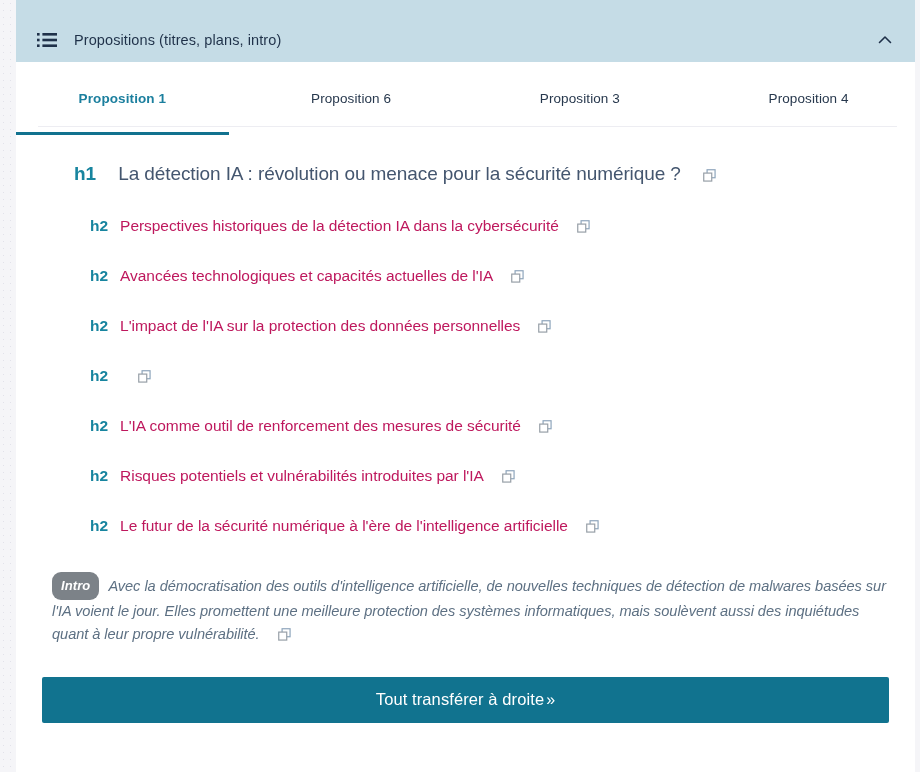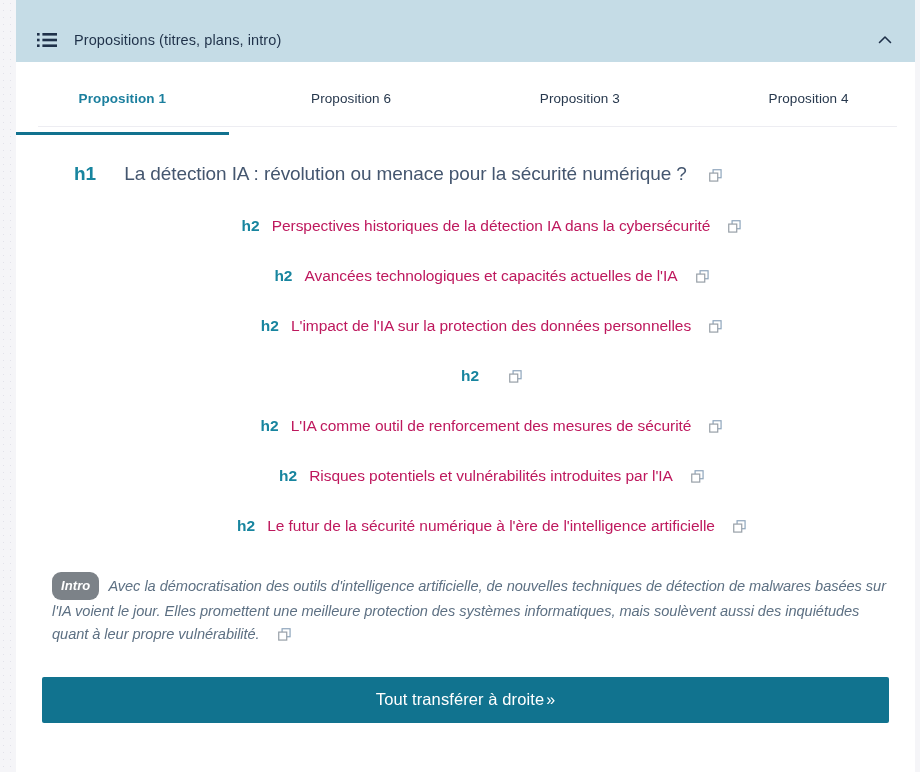--- a/index.html
+++ b/index.html
@@ -118,30 +118,29 @@
     display: flex;
     align-items: baseline;
   }
   .row-h1 {
     padding-top: 27px;
     padding-left: 36px;
   }
   .row-h2 {
     padding-top: 32px;
     padding-left: 52px;
-    justify-content: center;
   }
   .tag {
     font-weight: bold;
     color: #18859f;
     flex: 0 0 auto;
   }
   .row-h1 .tag {
     font-size: 19px;
-    margin-right: 28px;
+    margin-right: 22px;
   }
   .row-h2 .tag {
     font-size: 15.5px;
     margin-right: 12px;
   }
   .heading-text {
     color: #be185d;
   }
   .row-h1 .heading-text {
     font-size: 19px;

